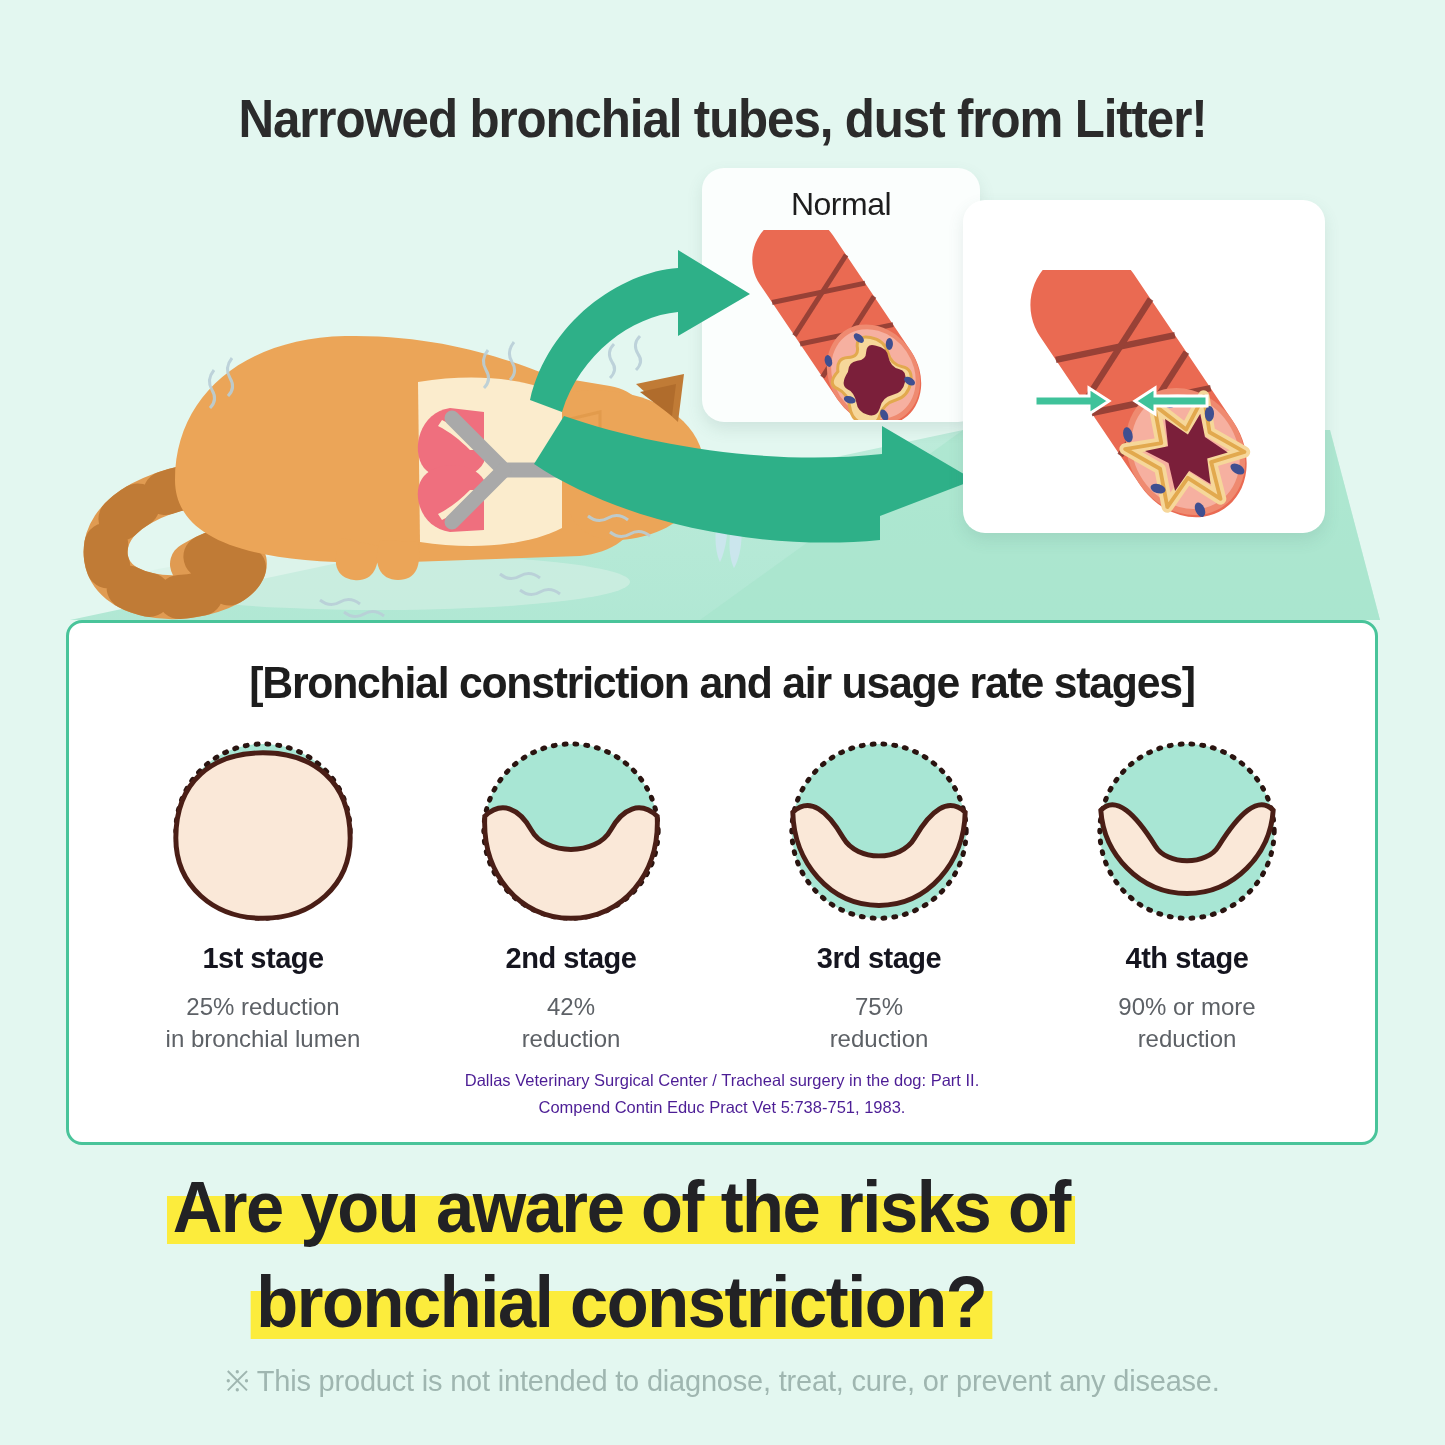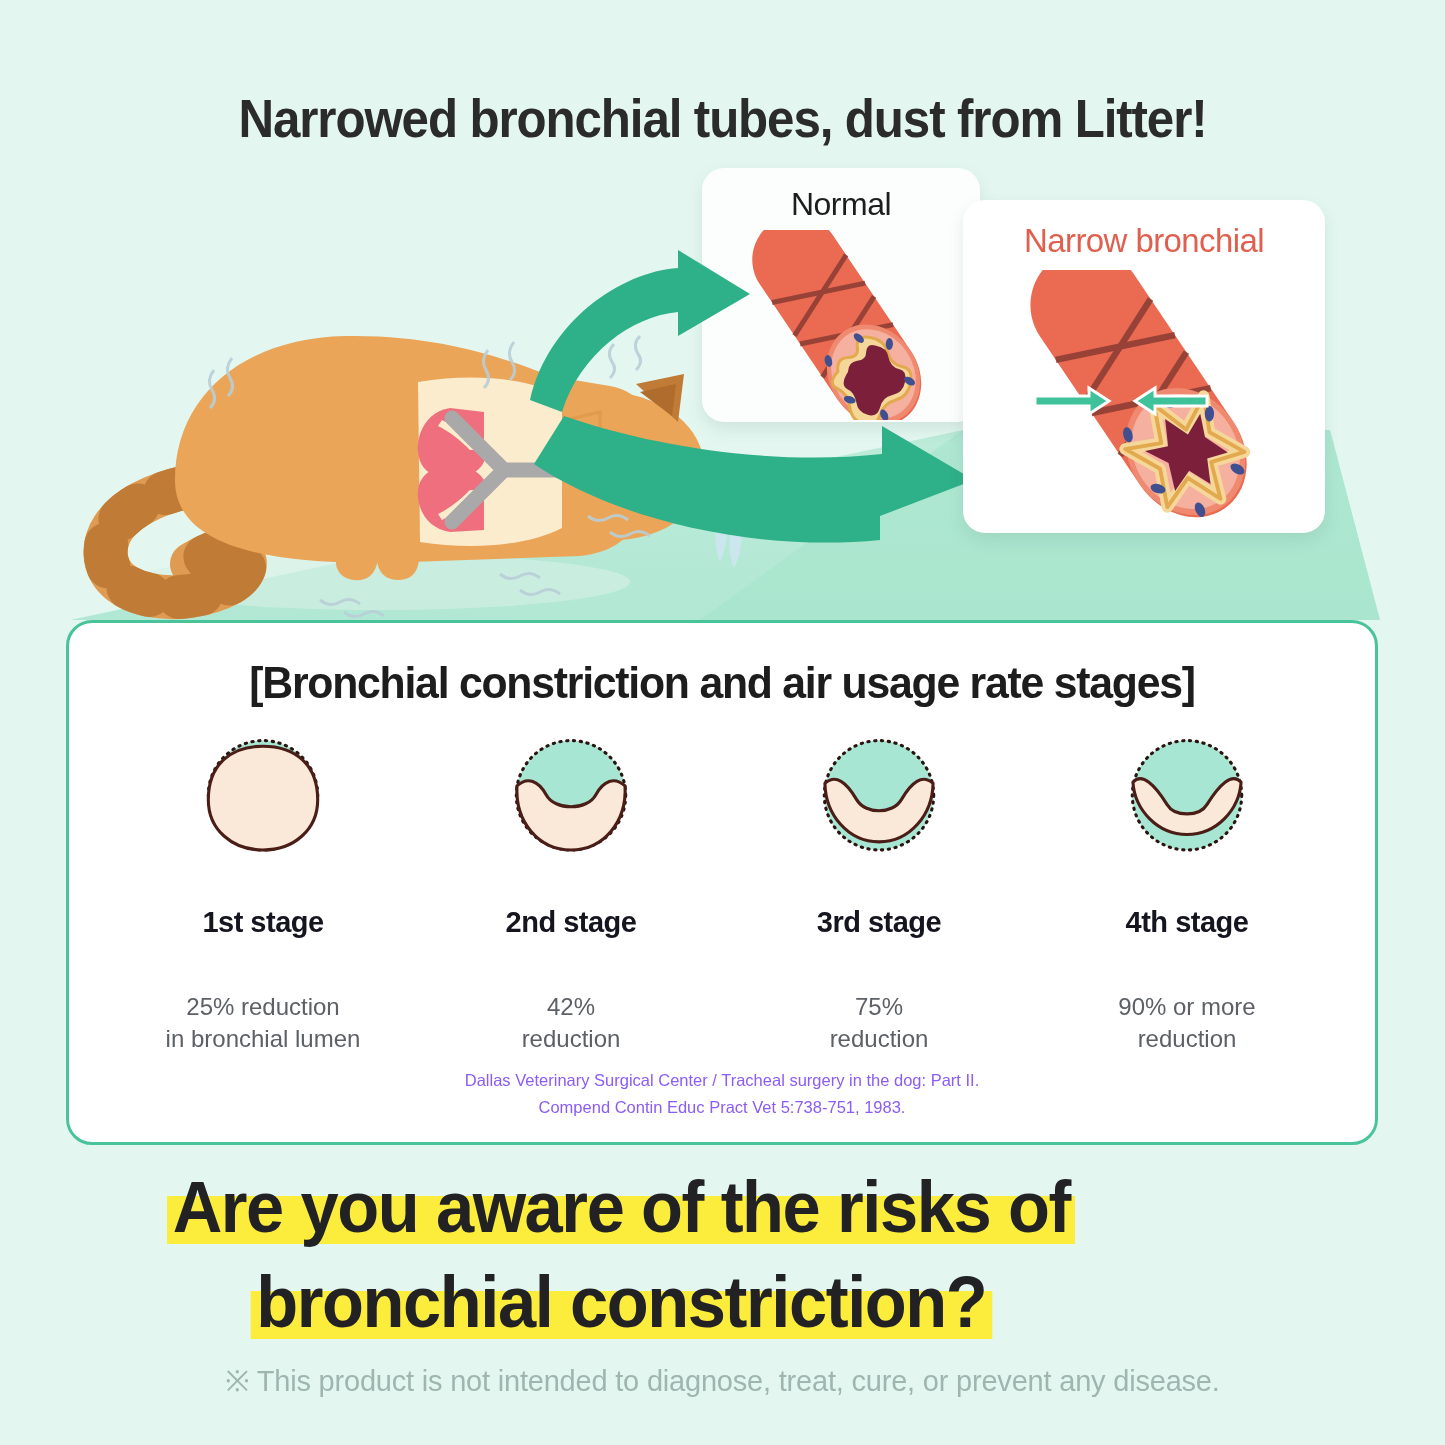--- a/index.html
+++ b/index.html
@@ -63,55 +63,55 @@
   
   #cat { position:absolute; left:80px; top:300px; z-index:3; }
 
   
   .panel {
     position:absolute;
     left:66px; top:620px;
     width:1312px; height:525px;
     background:#ffffff;
     border:3px solid #49c49a;
-    border-radius:26px;
+    border-radius:16px;
     z-index:7;
   }
   .panel-title {
     position:absolute; left:0; top:34px; width:100%;
     text-align:center;
     font-size:45px; font-weight:bold;
     color:#1d1d1d;
     letter-spacing:-1.3px;
     transform:scaleX(0.95);
     white-space:nowrap;
   }
 
   .stages {
     position:absolute; left:40px; top:112px;
     width:1232px; height:320px;
     display:flex;
   }
-  .stage { flex:1; display:flex; flex-direction:column; align-items:center;gap:36px; }
+  .stage { flex:1; display:flex; flex-direction:column; align-items:center; }
   .stage-figure { width:200px; height:195px; }
   .stage-name {
     margin-top:14px;
     font-size:29px; font-weight:bold; color:#15151f;
     letter-spacing:-.5px; white-space:nowrap;
   }
   .stage-desc {
     margin-top:16px;
     font-size:24px; color:#5d6166; line-height:1.33;
     text-align:center; white-space:pre-line;
   }
 
   .citation {
     position:absolute; left:0; bottom:22px; width:100%;
     text-align:center;
-    font-size:16.5px; color:#8b5cf6; line-height:1.6;
+    font-size:16.5px; color:#4c1d95; line-height:1.6;
     white-space:pre-line;
   }
 
   
   .question {
     position:absolute; left:0; top:1168px; width:1242px;
     text-align:center; z-index:8;
   }
   .q-line { position:relative; display:block; line-height:1.08; }
   .q-line .hl {
@@ -265,21 +265,20 @@
           <ellipse cx="30" cy="42" rx="3.6" ry="6" transform="rotate(35 30 42)"></ellipse>
           <ellipse cx="26" cy="84" rx="3.6" ry="6" transform="rotate(-25 26 84)"></ellipse>
           <ellipse cx="-14" cy="98" rx="3.6" ry="6" transform="rotate(10 -14 98)"></ellipse>
           <ellipse cx="-34" cy="66" rx="3.6" ry="6" transform="rotate(-40 -34 66)"></ellipse>
         </g>
       </g>
     </svg>
   </div>
 
   <div class="card card-narrow">
-    <div class="card-title">Narrow bronchial</div>
     <svg width="362" height="262" viewBox="0 0 362 262" style="position:absolute;left:0;top:70px">
       <g transform="translate(181,120) rotate(-34) scale(1.28)">
         <path d="M-44 -80 a44 44 0 0 1 88 0 L44 60 a44 52 0 0 1 -88 0 Z" fill="#ea6a52"></path>
         <g stroke="#8a3a32" stroke-width="5" fill="none" opacity=".85">
           <path d="M-44 -58 L44 -22"></path>
           <path d="M-44 -18 L44 -56"></path>
           <path d="M-44 -8 L44 28"></path>
           <path d="M-44 32 L44 -6"></path>
         </g>
         <ellipse cx="0" cy="58" rx="44" ry="52" fill="#ef8a70"></ellipse>

